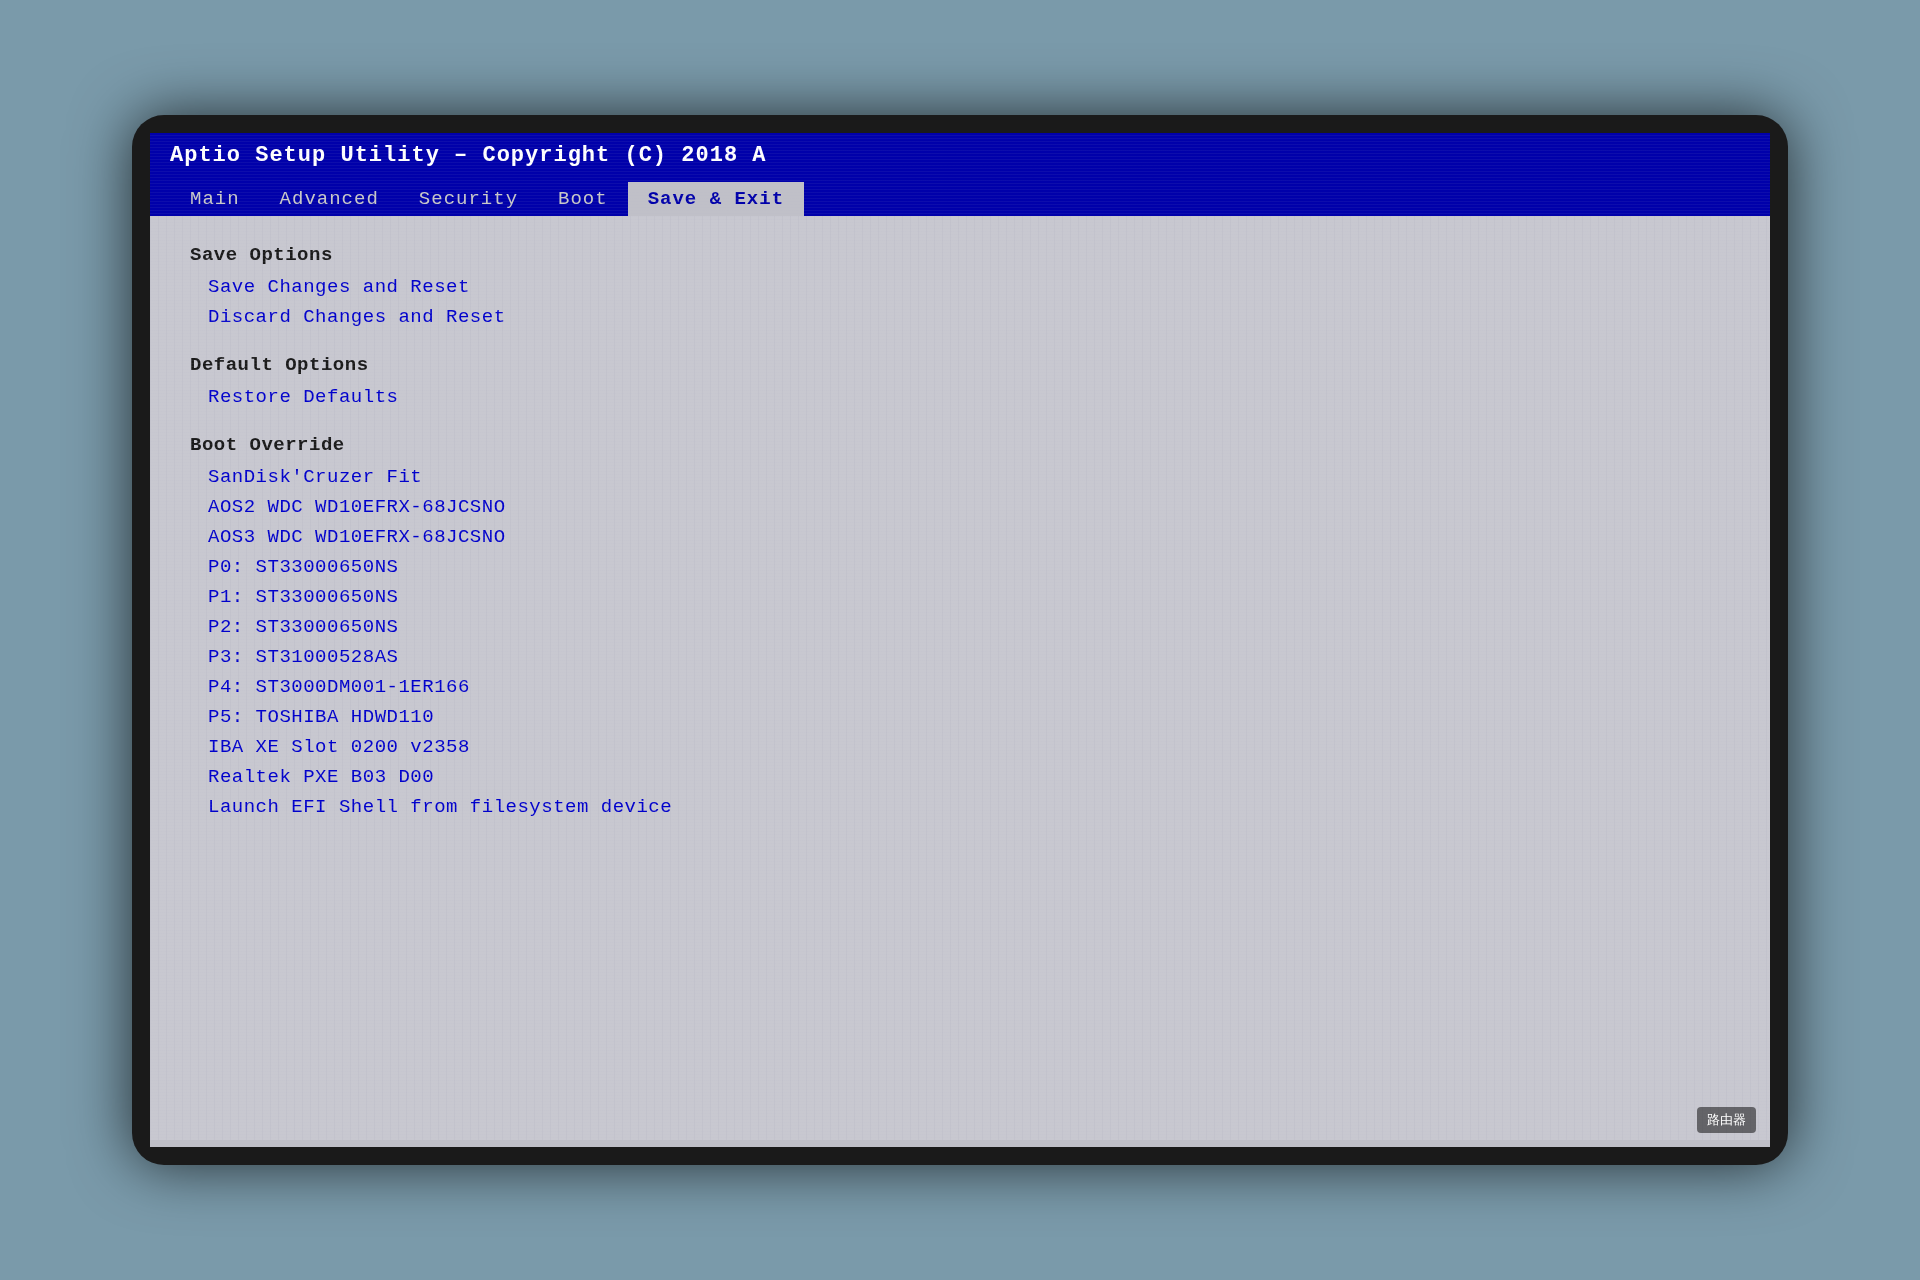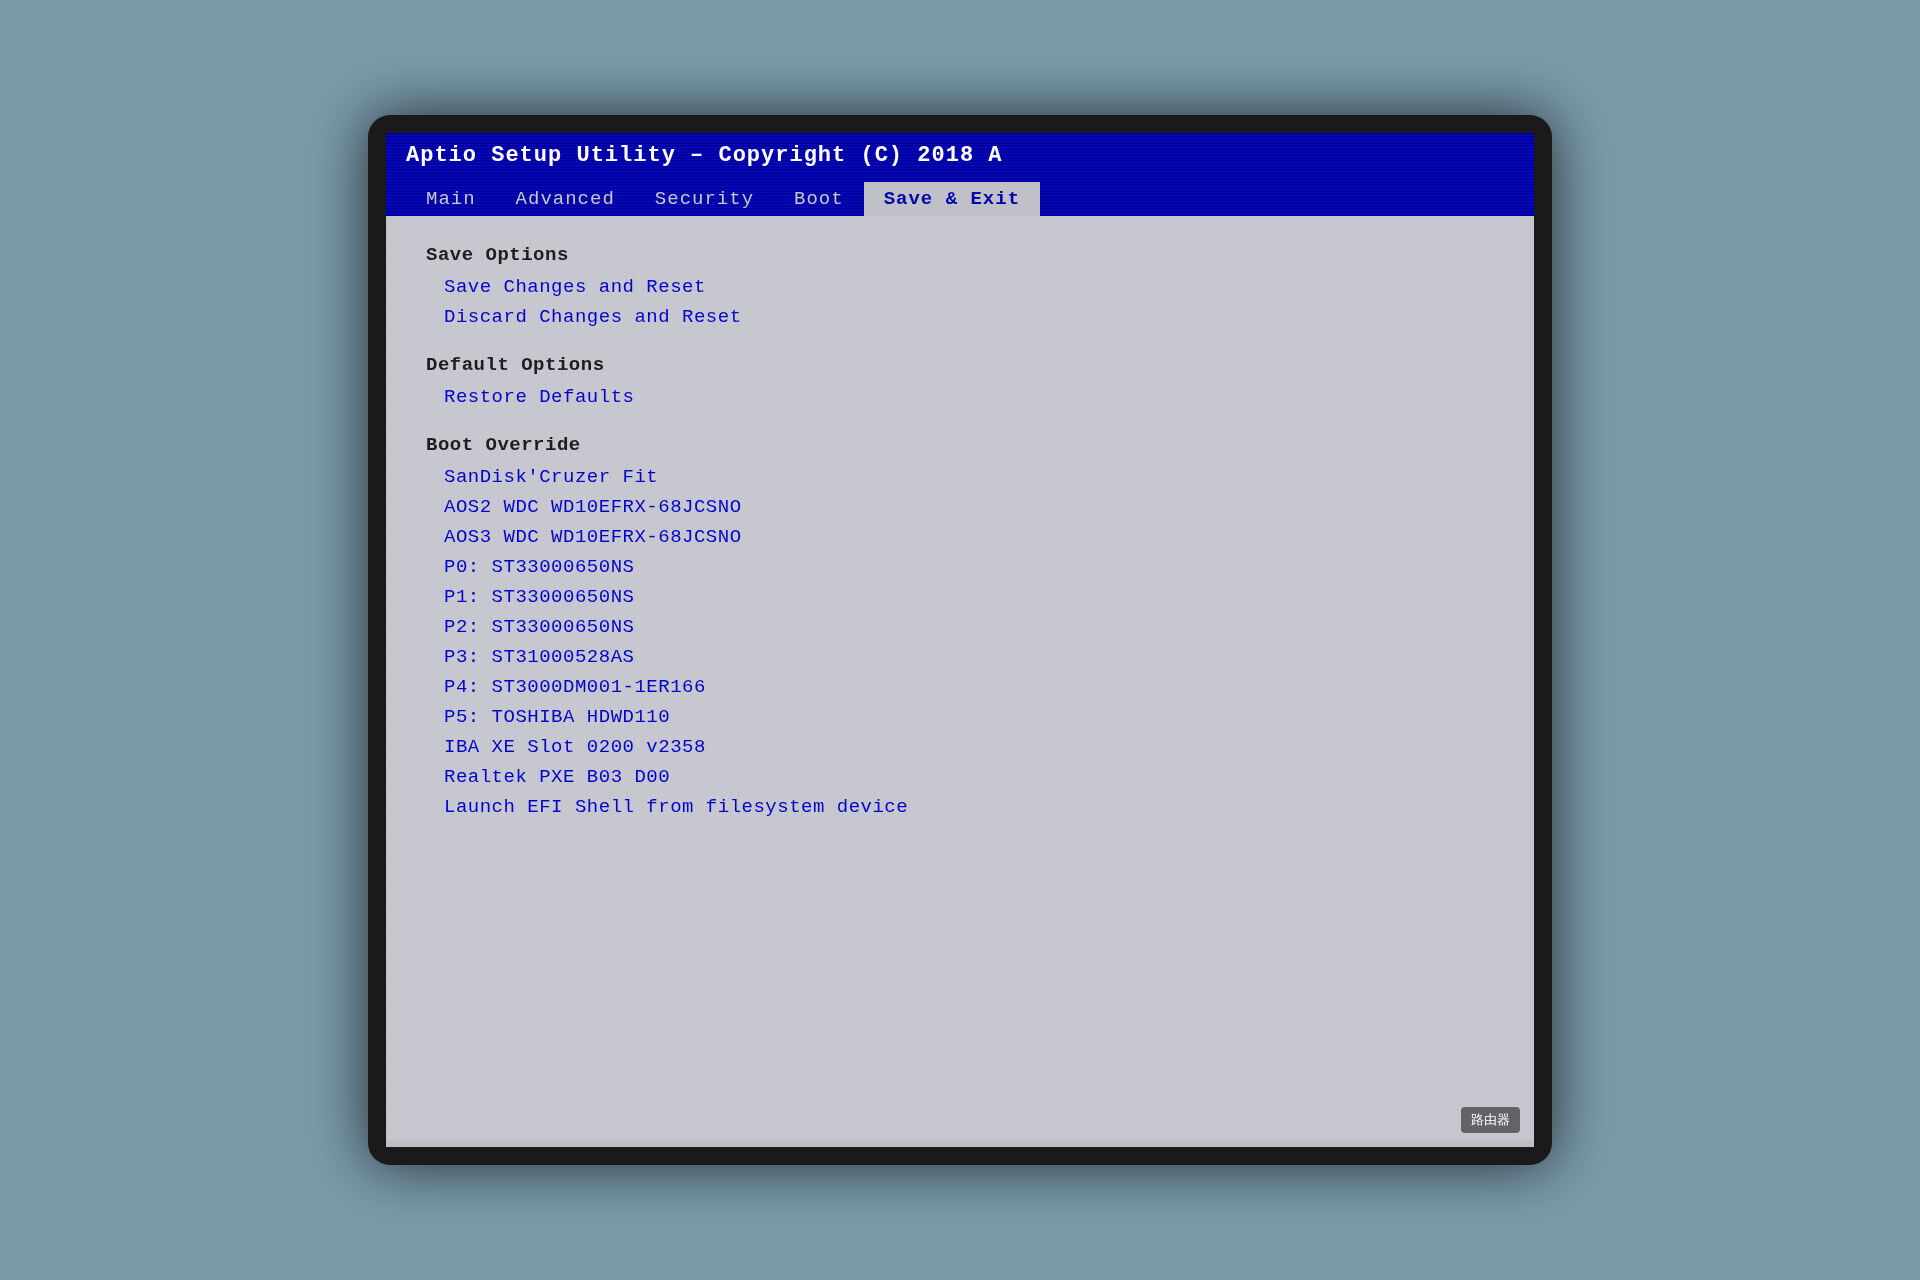--- a/index.html
+++ b/index.html
@@ -13,24 +13,24 @@
       height: 1280px;
       background-color: #7a9aaa;
       display: flex;
       align-items: center;
       justify-content: center;
       font-family: 'Courier New', Courier, monospace;
       overflow: hidden;
     }
 
     .monitor-outer {
-      width: 1184px;
+      width: 1656px;
       height: 1050px;
       background: #1a1a1a;
-      border-radius: 22px;
+      border-radius: 32px;
       padding: 18px;
       box-shadow: 0 0 60px rgba(0,0,0,0.7);
       position: relative;
     }
 
     .screen {
       width: 100%;
       height: 100%;
       background: #c8c8c8;
       overflow: hidden;

